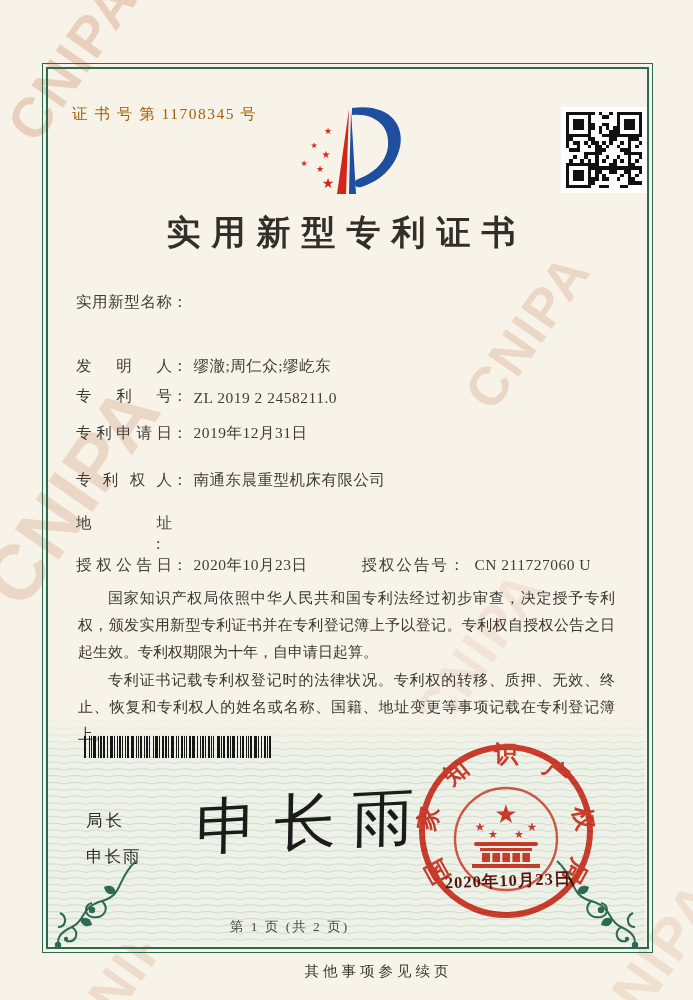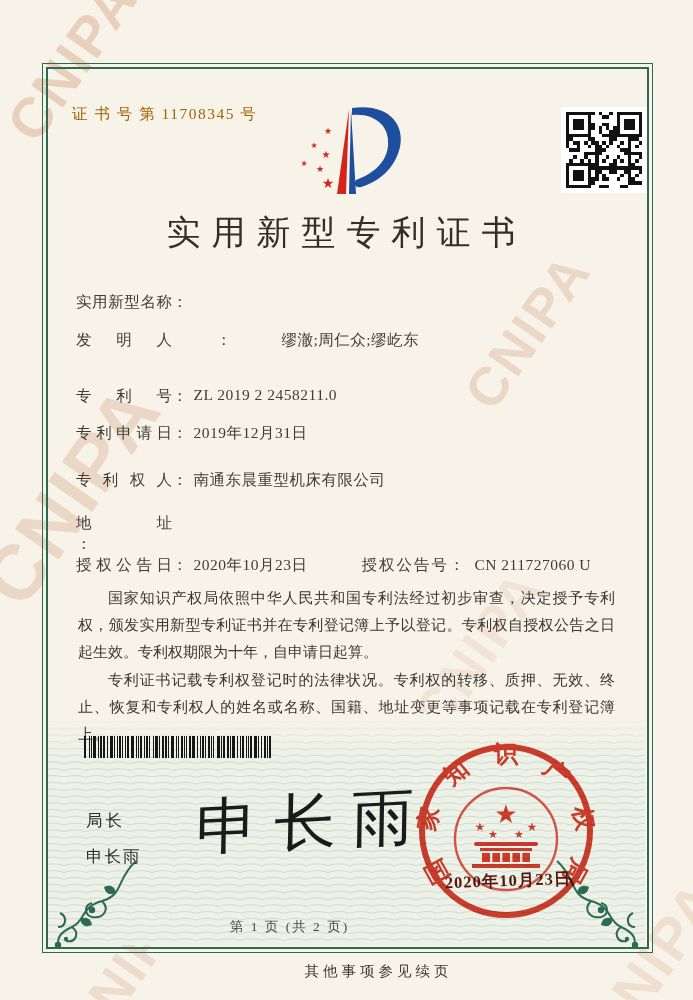--- a/index.html
+++ b/index.html
@@ -22,27 +22,27 @@
             background:#edf1e7;overflow:hidden;}
   #waves-svg path{fill:none;stroke:#bccfbc;stroke-width:1;opacity:.6;}
   #wavefade{position:absolute;left:48px;top:712px;width:597px;height:48px;
             background:linear-gradient(#f8f3e9,rgba(248,243,233,0));}
 
   
   #cert-no{position:absolute;left:72px;top:104px;font-size:15.5px;color:#a16207;letter-spacing:1.5px;}
   #logo{position:absolute;left:292px;top:102px;}
   #qr{position:absolute;left:561px;top:107px;width:80px;height:80px;background:#fff;padding:3px;}
   #title{position:absolute;left:0;top:210px;width:693px;text-align:center;
-         font-size:34px;font-weight:400;color:#322e29;letter-spacing:11px;}
+         font-size:34px;font-weight:700;color:#322e29;letter-spacing:11px;}
 
   
   #fields{position:absolute;left:76px;top:292px;width:545px;font-size:15.5px;color:#403c35;}
-  .frow{position:absolute;left:0;display:flex;align-items:flex-start;white-space:nowrap;}
+  .frow{position:absolute;left:0;display:flex;align-items:flex-end;white-space:nowrap;}
   .frow:nth-of-type(1){top:0;}
-  .frow:nth-of-type(2){top:38px;gap:44px;}
+  .frow:nth-of-type(2){top:64px;}
   .frow:nth-of-type(3){top:94px;}
   .frow:nth-of-type(4){top:131px;}
   .frow:nth-of-type(5){top:178px;}
   .frow:nth-of-type(6){top:221px;flex-direction:column;}
   .frow:nth-of-type(7){top:263px;}
   .flabel{display:inline-block;width:96px;text-align:justify;text-align-last:justify;}
   .fcolon{margin-right:6px;}
   .fvalue{letter-spacing:.5px;}
   .grant-pair2{margin-left:54px;}
   .glabel{letter-spacing:2px;}

